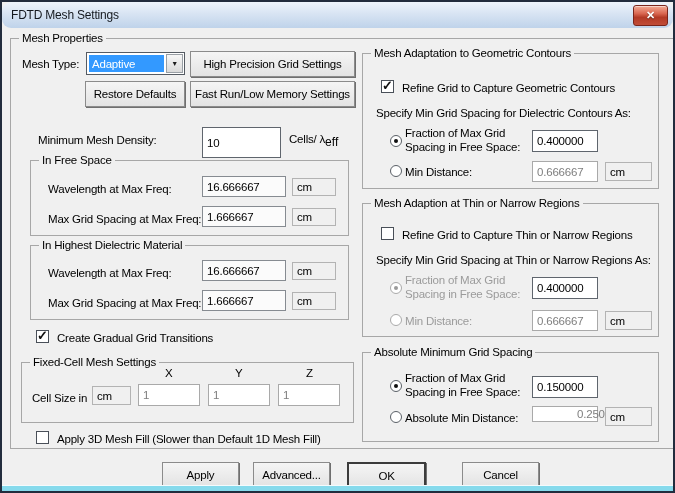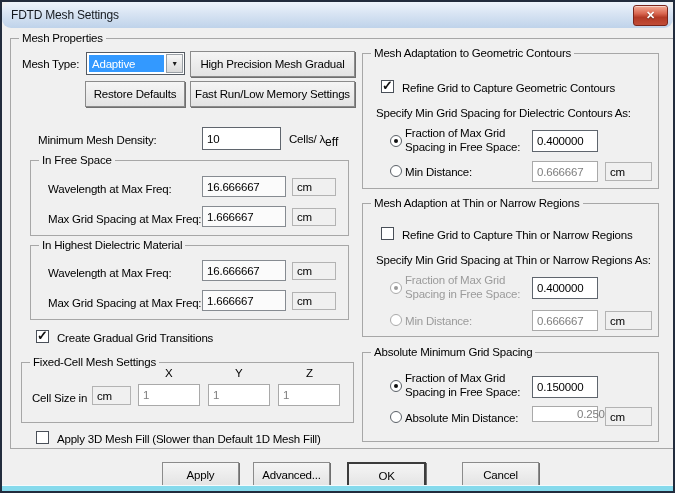--- a/index.html
+++ b/index.html
@@ -70,31 +70,31 @@
   </div>
 
   <div class="lbl" style="left:22px;top:57px;">Mesh Type:</div>
   <div class="combo">
     <span class="sel">Adaptive</span>
     <span class="arrowbtn">
         <span>▼</span>
       </span>
   </div>
   <div class="btn" style="left:190px;top:51px;width:163px;height:24px;">
-    <span>High Precision Mesh Gradual</span>
+    <span>High Precision Grid Settings</span>
   </div>
   <div class="btn" style="left:85px;top:81px;width:98px;height:24px;">
     <span>Restore Defaults</span>
   </div>
   <div class="btn" style="left:190px;top:81px;width:163px;height:24px;">
     <span>Fast Run/Low Memory Settings</span>
   </div>
 
   <div class="lbl" style="left:38px;top:133px;">Minimum Mesh Density:</div>
-  <div class="edit" style="left:202px;top:127px;width:79px;height:23px;">10</div>
+  <div class="edit" style="left:202px;top:127px;width:79px;height:31px;">10</div>
   <div class="lbl" style="left:289px;top:132px;"><span>Cells/ λ</span><sub>eff</sub></div>
 
   <div class="groupbox" style="left:30px;top:160px;width:317px;height:74px;">
     <span class="glabel">In Free Space</span>
   </div>
   <div class="lbl" style="left:48px;top:182px;">Wavelength at Max Freq:</div>
   <div class="readonly" style="left:202px;top:176px;width:84px;height:21px;">16.666667</div>
   <div class="unit" style="left:292px;top:178px;width:44px;height:18px;">cm</div>
   <div class="lbl" style="left:48px;top:212px;">Max Grid Spacing at Max Freq:</div>
   <div class="readonly" style="left:202px;top:206px;width:84px;height:21px;">1.666667</div>

